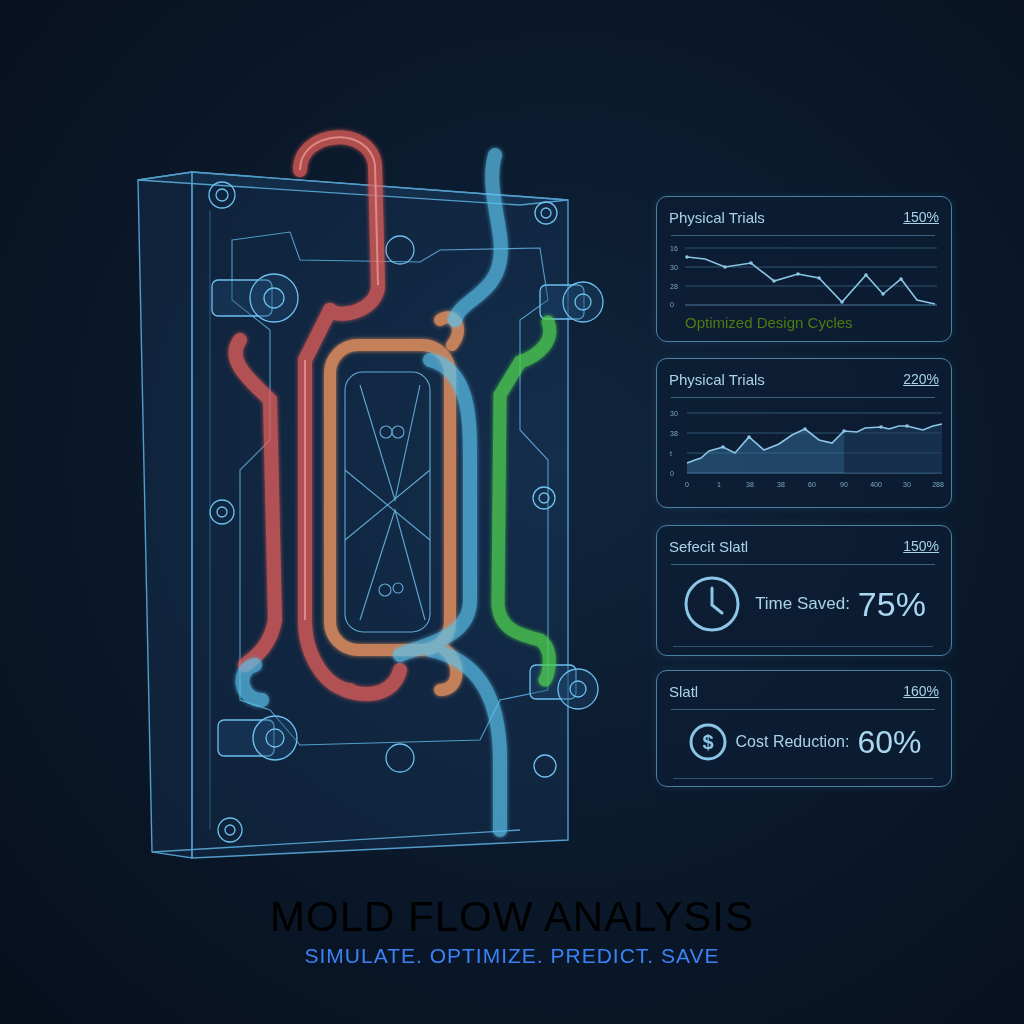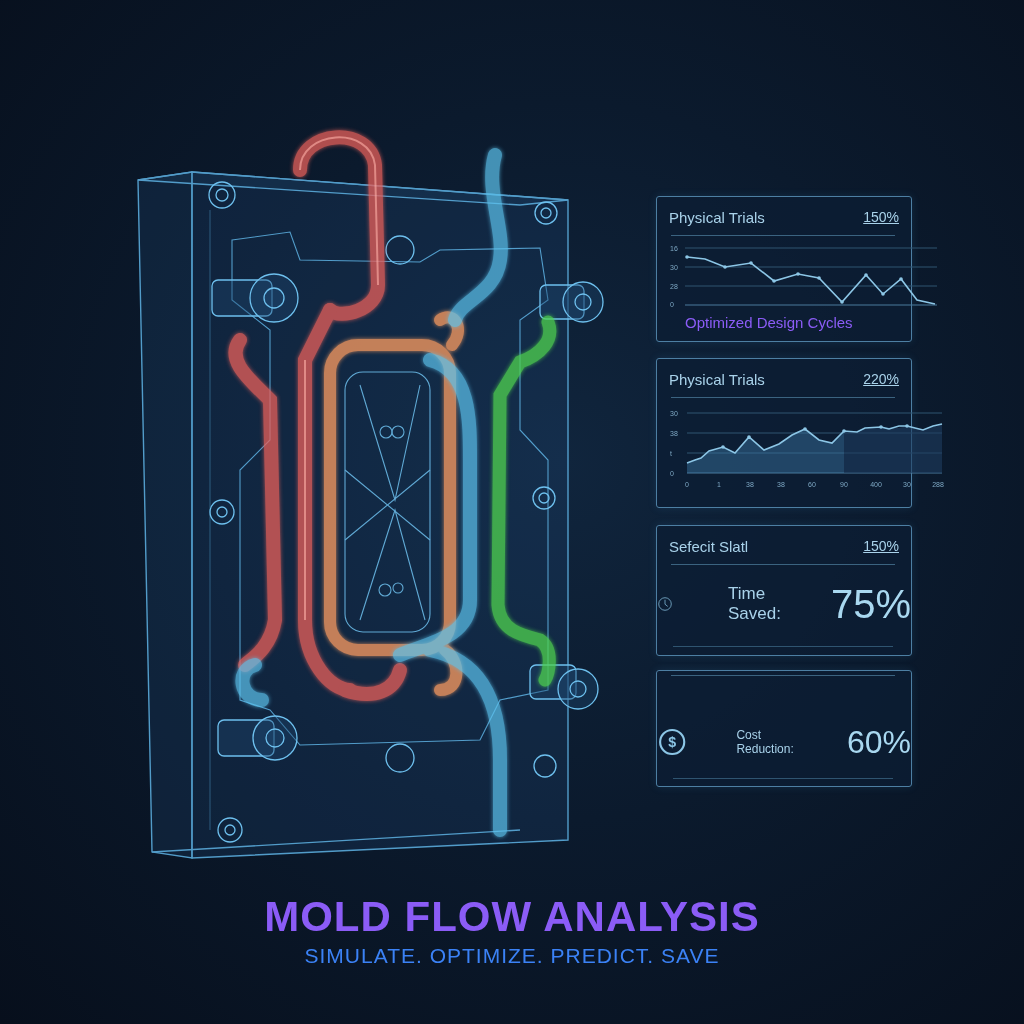--- a/index.html
+++ b/index.html
@@ -1,33 +1,33 @@
 <!DOCTYPE html>
 <html><head>
 <meta charset="utf-8">
 <style>
   html,body{margin:0;padding:0;}
   body{width:1024px;height:1024px;overflow:hidden;position:relative;
     background: radial-gradient(ellipse at 55% 45%, #10253d 0%, #0b1a2d 45%, #070f1c 100%);
     font-family:"Liberation Sans", sans-serif;color:#9fd3ee;}
   .mold{position:absolute;left:0;top:0;width:1024px;height:1024px;}
-  .card{position:absolute;left:656px;width:256px;border:1.5px solid #4d7fa3;border-radius:3px;
+  .card{position:absolute;left:656px;width:296px;border:1.5px solid #4d7fa3;border-radius:11px;
     background:rgba(12,30,52,0.75);box-shadow:0 0 8px rgba(70,150,210,0.15);box-sizing:border-box;}
   .card-head{display:flex;justify-content:space-between;align-items:center;
     padding:6px 12px 0 12px;height:28px;font-size:15px;color:#a9d2ea;}
   .card-head .pct{font-size:14px;color:#a9d2ea;text-decoration:underline;}
   .card-rule{margin:4px 16px 0 14px;height:1px;background:#3b6380;}
   .chart{position:absolute;left:10px;}
-  .chart-foot{position:absolute;left:28px;bottom:10px;font-size:15px;color:#8b5cf6;}
-  .metric{position:absolute;left:1px;right:0;display:flex;align-items:center;justify-content:center;gap:42px;}
+  .chart-foot{position:absolute;left:28px;bottom:10px;font-size:15px;color:#4d7c0f;}
+  .metric{position:absolute;left:1px;right:0;display:flex;align-items:center;justify-content:center;}
   .metric .label{font-size:17px;color:#a9d2ea;margin-left:14px;}
   .metric .value{color:#a9d8f0;margin-left:8px;}
   .bottom-rule{position:absolute;left:16px;right:18px;height:1px;background:#2f5470;}
   .title{position:absolute;left:0;width:1024px;top:893px;text-align:center;font-size:42px;
-    letter-spacing:1px;color:#8b5cf6;font-weight:bold;}
+    letter-spacing:1px;color:#000000;font-weight:normal;}
   .subtitle{position:absolute;left:0;width:1024px;top:944px;text-align:center;font-size:21px;
     letter-spacing:1px;color:#3b82f6;}
 </style>
 </head>
 <body>
 
 <svg class="mold" viewBox="0 0 1024 1024" xmlns="http://www.w3.org/2000/svg">
   <defs>
     <filter id="glow" x="-20%" y="-20%" width="140%" height="140%">
       <feGaussianBlur stdDeviation="2.2" result="b"></feGaussianBlur>
@@ -205,32 +205,36 @@
     <span>Sefecit Slatl</span>
     <span class="pct">150%</span>
   </div>
   <div class="card-rule"></div>
   <div class="metric" style="top:50px;height:56px;">
     <svg width="58" height="58" viewBox="0 0 58 58">
       <circle cx="29" cy="29" r="26" fill="none" stroke="#8cc6e6" stroke-width="3"></circle>
       <polyline points="29,13 29,30 39,38" fill="none" stroke="#8cc6e6" stroke-width="3" stroke-linecap="round"></polyline>
     </svg>
     <span class="label">Time Saved:</span>
-    <span class="value" style="font-size:40px;">75%</span>
+    <span class="value" style="font-size:34px;">75%</span>
   </div>
   <div class="bottom-rule" style="top:120px;"></div>
 </div>
 
 <div class="card" style="top:670px;height:117px;">
+  <div class="card-head">
+    <span>Slatl</span>
+    <span class="pct">160%</span>
+  </div>
   <div class="card-rule"></div>
   <div class="metric" style="top:48px;height:46px;">
     <svg width="40" height="40" viewBox="0 0 40 40">
       <circle cx="20" cy="20" r="17" fill="none" stroke="#8cc6e6" stroke-width="3"></circle>
       <text x="20" y="27" text-anchor="middle" font-family="Liberation Sans, sans-serif" font-weight="bold" font-size="20" fill="#8cc6e6">$</text>
     </svg>
-    <span class="label" style="font-size:12px;margin-left:8px;">Cost Reduction:</span>
+    <span class="label" style="font-size:16px;margin-left:8px;">Cost Reduction:</span>
     <span class="value" style="font-size:32px;text-align:center;">60%</span>
   </div>
   <div class="bottom-rule" style="top:107px;"></div>
 </div>
 
 <div class="title">MOLD FLOW ANALYSIS</div>
 <div class="subtitle">SIMULATE. OPTIMIZE. PREDICT. SAVE</div>
 
 </body></html>

